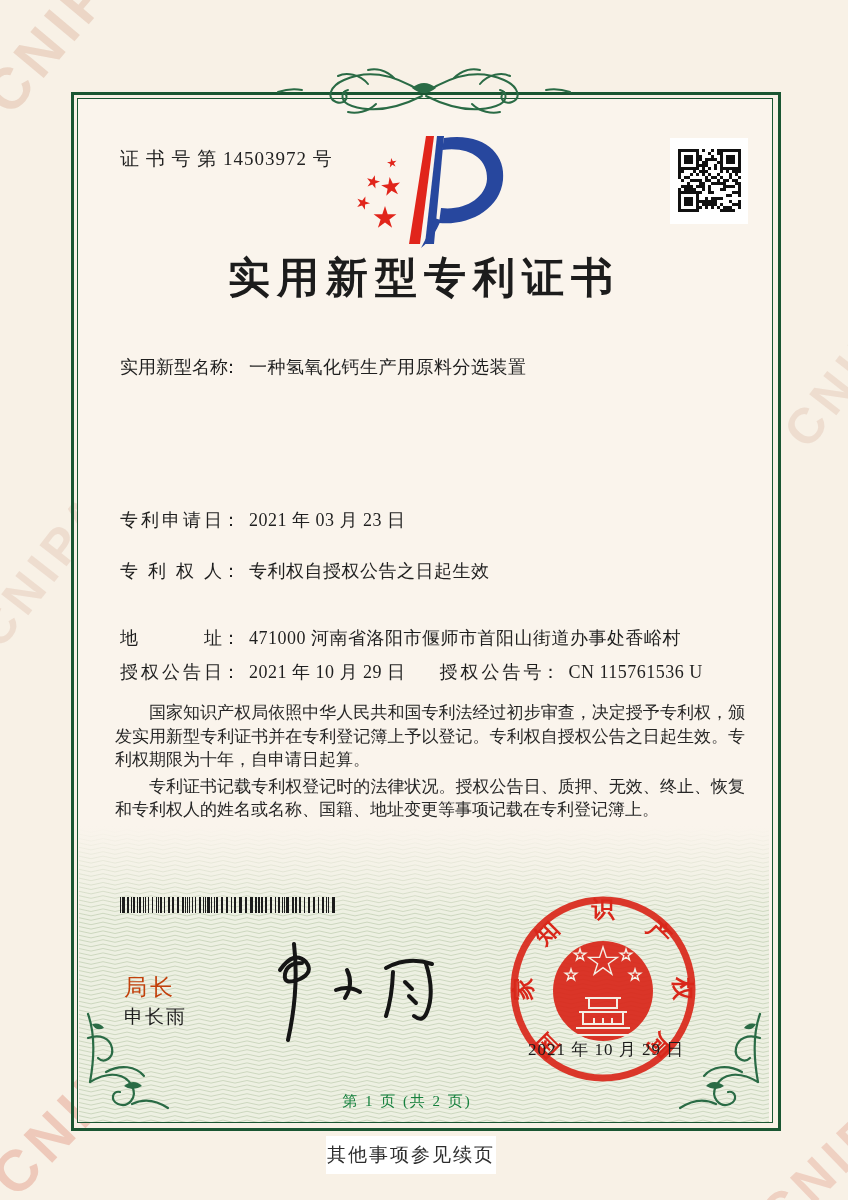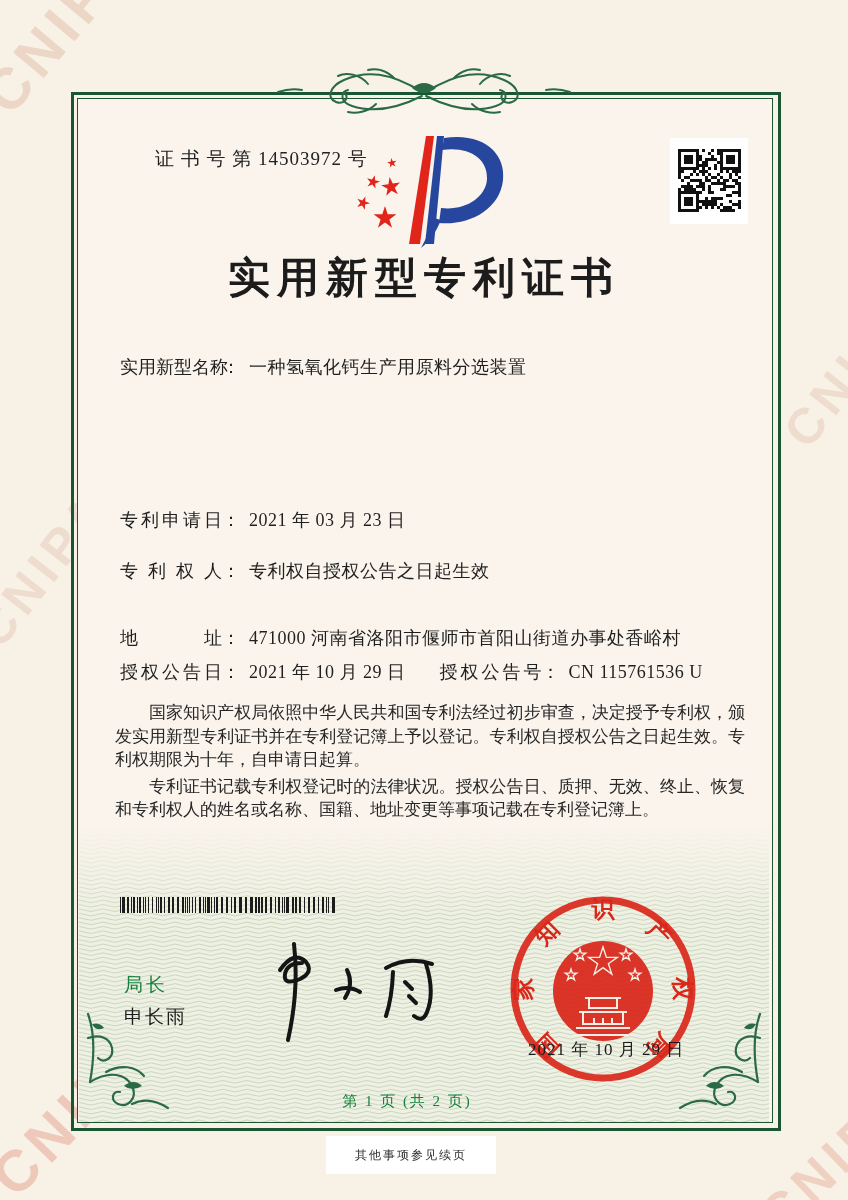--- a/index.html
+++ b/index.html
@@ -19,21 +19,21 @@
   
   .frame-outer{position:absolute;left:71px;top:92px;width:704px;height:1033px;
       border:3px solid #1a5632;}
   .frame-inner{position:absolute;left:77px;top:98px;width:694px;height:1023px;
       border:1px solid #1a5632;background:#faf4ec;}
   .waves-wrap{position:absolute;left:79px;top:826px;width:690px;height:296px;overflow:hidden;}
   .waves-fade{position:absolute;left:79px;top:826px;width:690px;height:90px;
       background:linear-gradient(#faf4ec,rgba(250,244,236,0));}
 
   
-  .cert-no{position:absolute;left:120px;top:146px;font-size:19px;color:#222;letter-spacing:1px;margin-left:35px;}
+  .cert-no{position:absolute;left:120px;top:146px;font-size:19px;color:#222;letter-spacing:1px;}
   .logo{position:absolute;left:340px;top:130px;width:170px;height:120px;}
   .qr-box{position:absolute;left:670px;top:138px;width:78px;height:86px;background:#ffffff;}
   .qr-box svg{position:absolute;left:8px;top:11px;}
   .main-title{position:absolute;left:72px;top:250px;width:704px;text-align:center;
       font-size:42px;font-weight:bold;color:#1c1c1c;letter-spacing:7px;}
 
   
   .field-row{position:absolute;left:120px;width:640px;font-size:18px;color:#1f1f1f;
       white-space:nowrap;}
   .flabel{display:inline-block;width:102px;text-align:justify;text-align-last:justify;
@@ -44,29 +44,29 @@
   .r0{top:355px;} .r1{top:407px;} .r2{top:458px;} .r3{top:508px;}
   .r4{top:559px;} .r5{top:610px;margin-top:16px;} .r6{top:660px;}
 
   
   .body-text{position:absolute;left:112px;top:698px;width:636px;font-size:17px;
       color:#262626;line-height:23.5px;text-align:justify;}
   .body-text p{margin:3px;text-indent:2em;}
 
   
   .barcode{position:absolute;left:120px;top:897px;}
-  .director-title{position:absolute;left:124px;top:972px;font-size:19px;color:#15803d;letter-spacing:3px;}
+  .director-title{position:absolute;left:124px;top:972px;font-size:23px;color:#c2410c;letter-spacing:3px;}
   .director-name{position:absolute;left:124px;top:1004px;font-size:19px;color:#1d1d1d;letter-spacing:2px;}
   .signature{position:absolute;left:250px;top:938px;width:200px;height:112px;}
   .seal{position:absolute;left:500px;top:886px;width:206px;height:206px;}
   .seal-date{position:absolute;left:528px;top:1038px;font-size:17px;color:#1b1b1b;letter-spacing:1px;}
   .page-num{position:absolute;left:62px;top:1092px;width:690px;text-align:center;
       font-size:15px;color:#15803d;letter-spacing:2px;}
   .foot-note{position:absolute;left:326px;top:1136px;width:170px;height:38px;background:#ffffff;
-      display:flex;align-items:center;justify-content:center;font-size:12px;color:#2d2d2d;letter-spacing:2px;}
+      display:flex;align-items:center;justify-content:center;font-size:19px;color:#2d2d2d;letter-spacing:2px;}
 
   .orn-top{position:absolute;left:272px;top:64px;width:304px;height:58px;}
   .orn-bl{position:absolute;left:80px;top:1010px;width:112px;height:112px;}
   .orn-br{position:absolute;left:656px;top:1010px;width:112px;height:112px;}
 </style>
 </head>
 <body>
 
 <div class="page">
 

